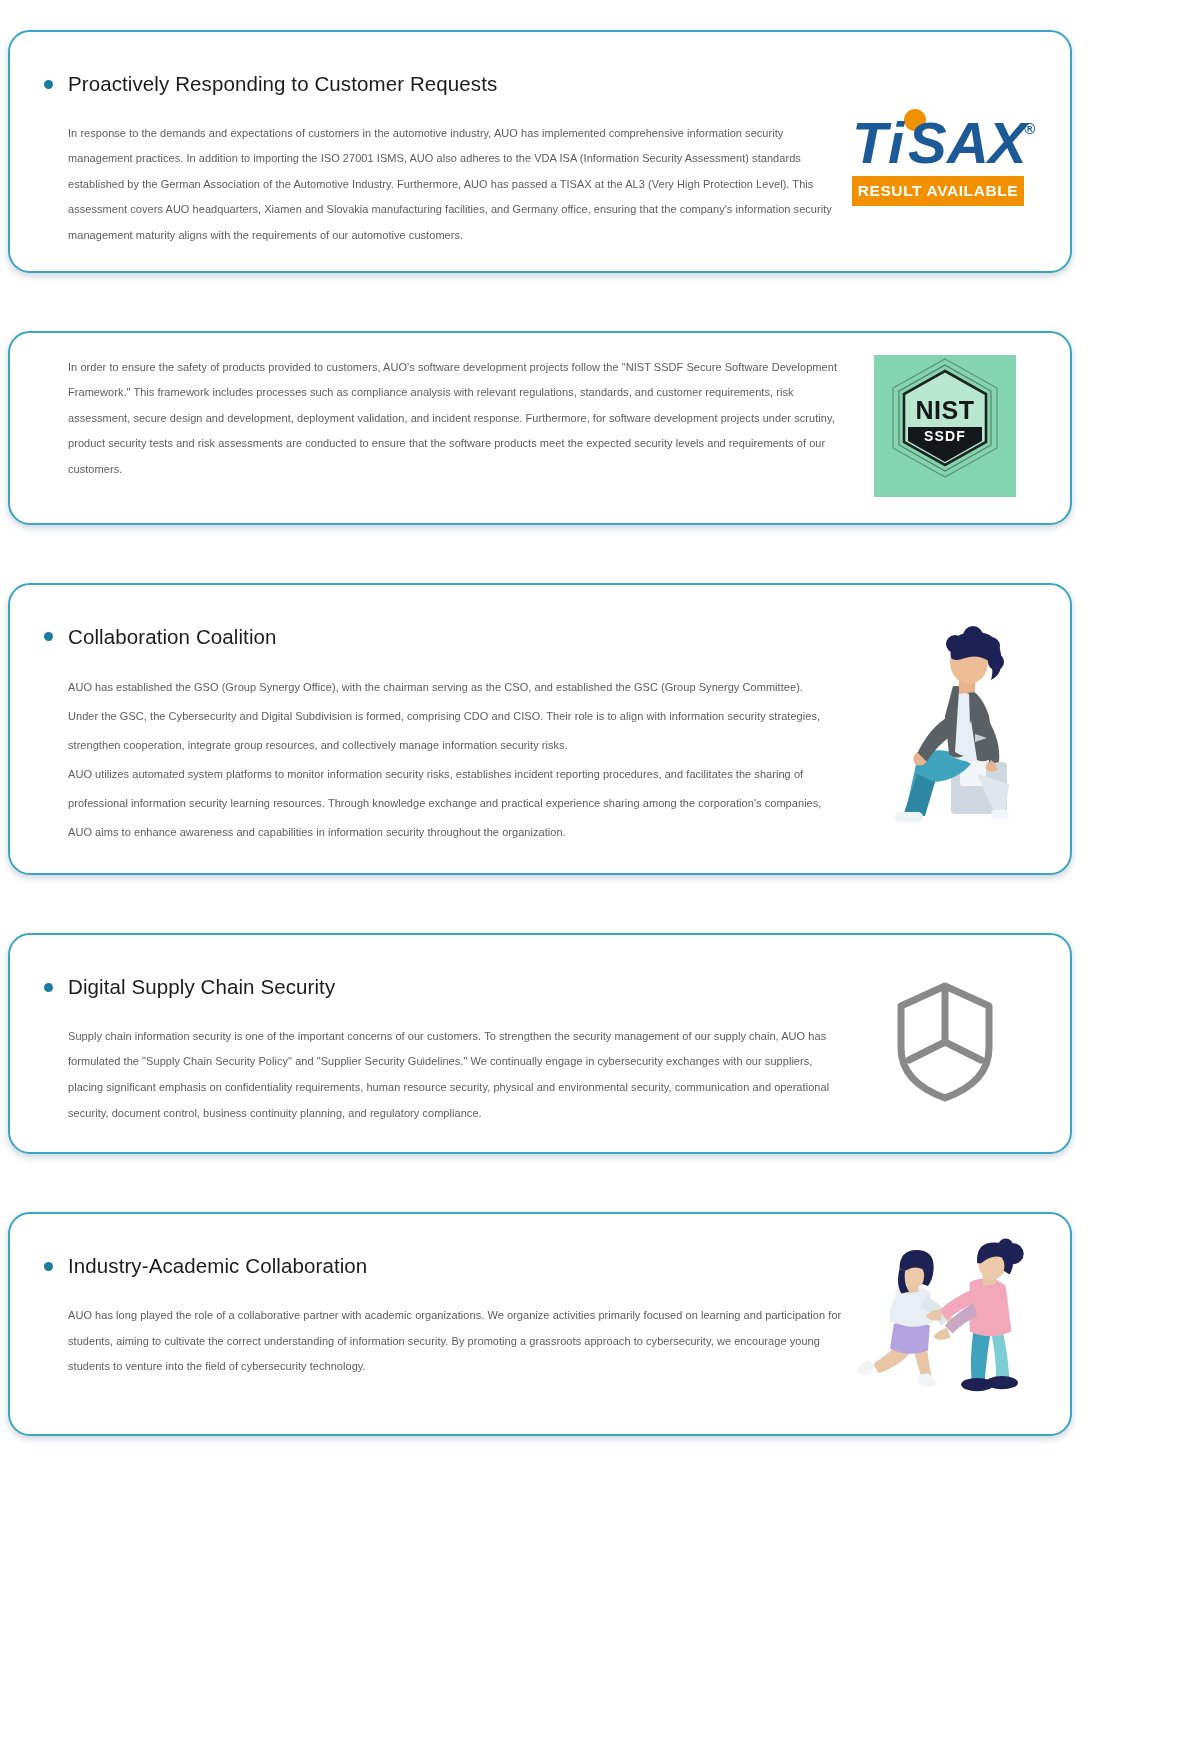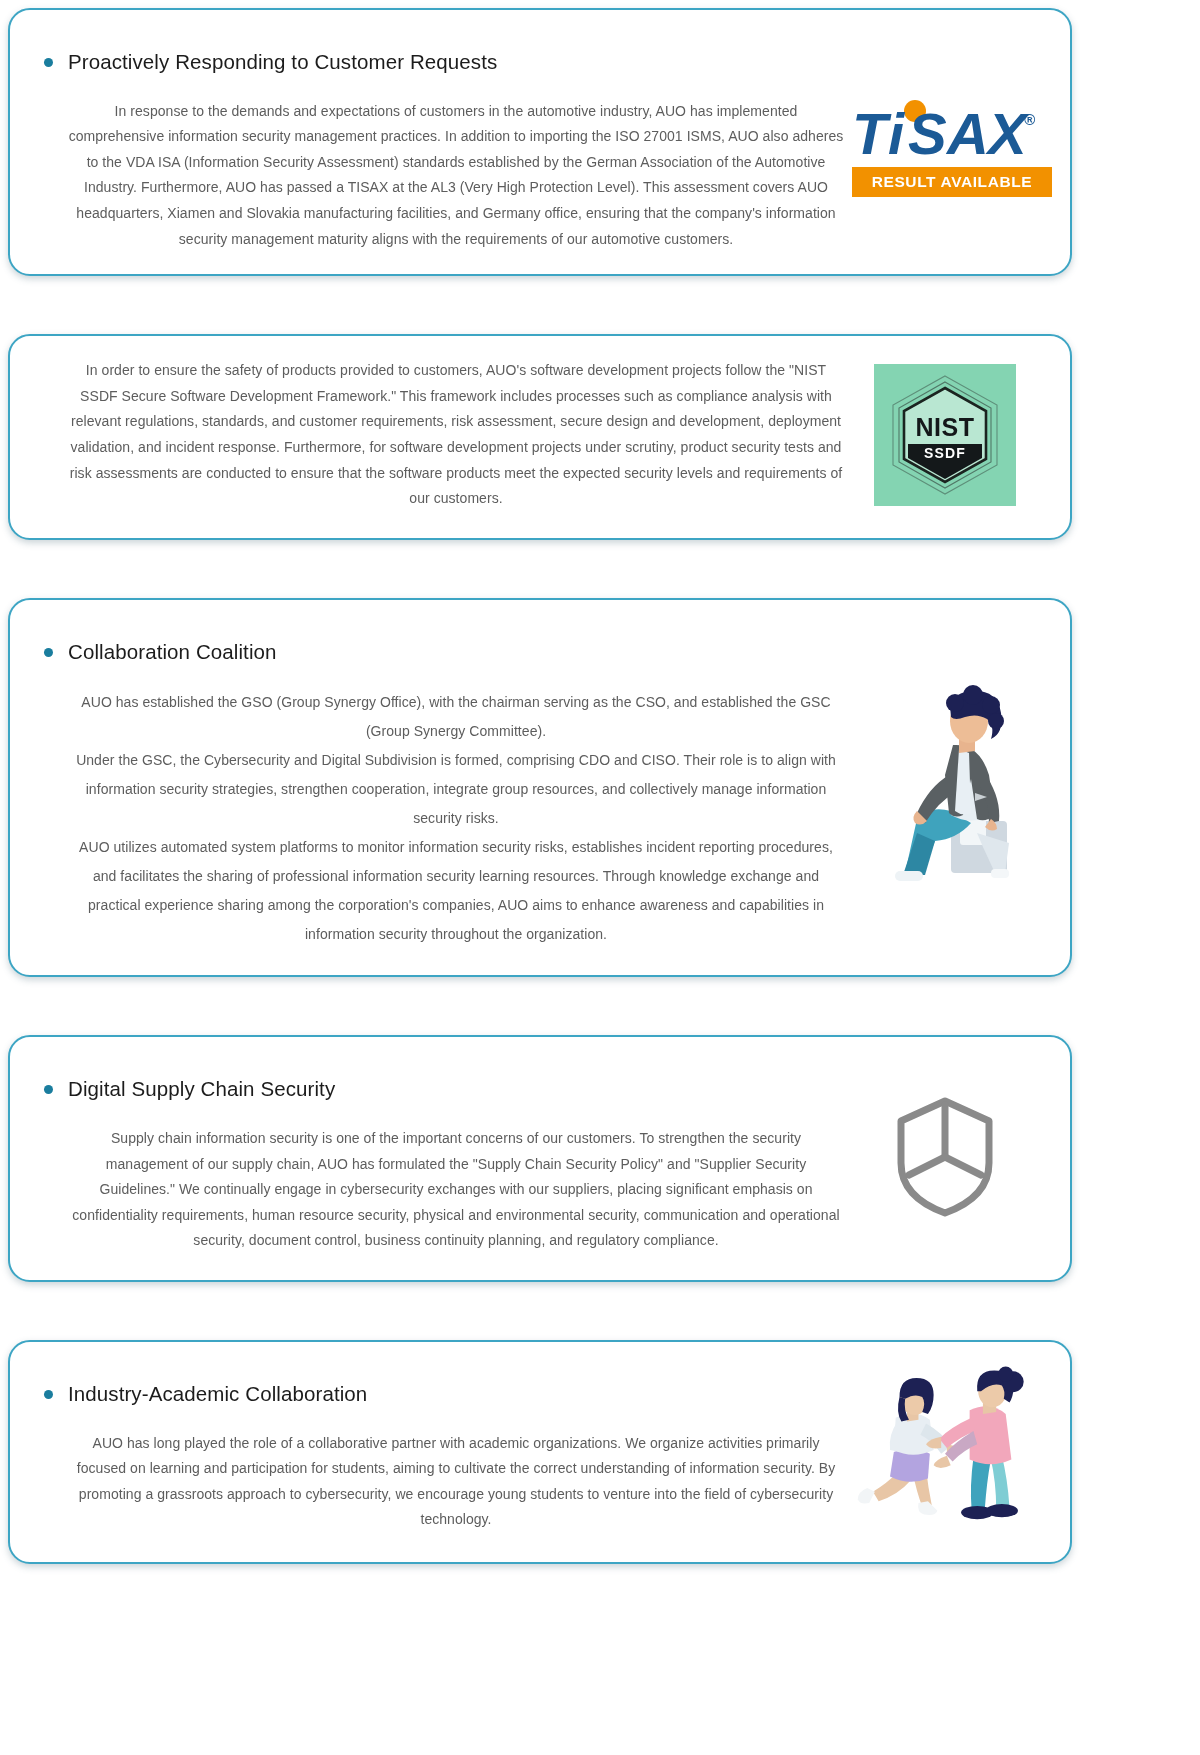--- a/index.html
+++ b/index.html
@@ -63,65 +63,64 @@
     font-size:20.5px;
     font-weight:400;
     color:#1c1c1c;
     letter-spacing:.1px;
     line-height:1.3;
     white-space:nowrap;
   }
   .body{
     margin:0;
     padding-left:24px;
-    font-size:14px;
+    font-size:11px;
     line-height:25.6px;
     color:#5d5d5d;
     letter-spacing:.05px;
     white-space:pre-line;
-    text-align:center;
   }
 
   
   .tisax{
     width:186px;
     position:relative;
     transform:translateY(6px);
   }
   .tisax-word{position:relative;height:62px;}
   .tisax-word svg{display:block;width:186px;height:62px;}
   .tisax-banner{
     margin-top:6px;
     background:#f29100;
     color:#ffffff;
     font-size:15.5px;
     font-weight:bold;
     letter-spacing:.6px;
     text-align:center;
     padding:6px 0 6px 0;
-    width:200px;
+    width:172px;
     font-family:"Liberation Sans", sans-serif;
   }
 
   
   .nist{
     width:142px;height:142px;
     background:#84d4b2;
-    display:flex;align-items:center;justify-content:center;
+    display:flex;align-items:flex-start;justify-content:center;
   }
   .nist svg{display:block;}
 
   
   .shield svg{display:block;}
 
   
   .illus svg{display:block;}
 
   
-  .card--tisax{padding-bottom:22px;}
+  .card--tisax{padding-bottom:22px;margin-top:22px;}
   .card--coalition .body{line-height:29px;}
 </style>
 </head>
 <body>
 
 <div class="page">
 
   <section class="card card--tisax">
     <div class="card-inner">
       <div class="text-col">

